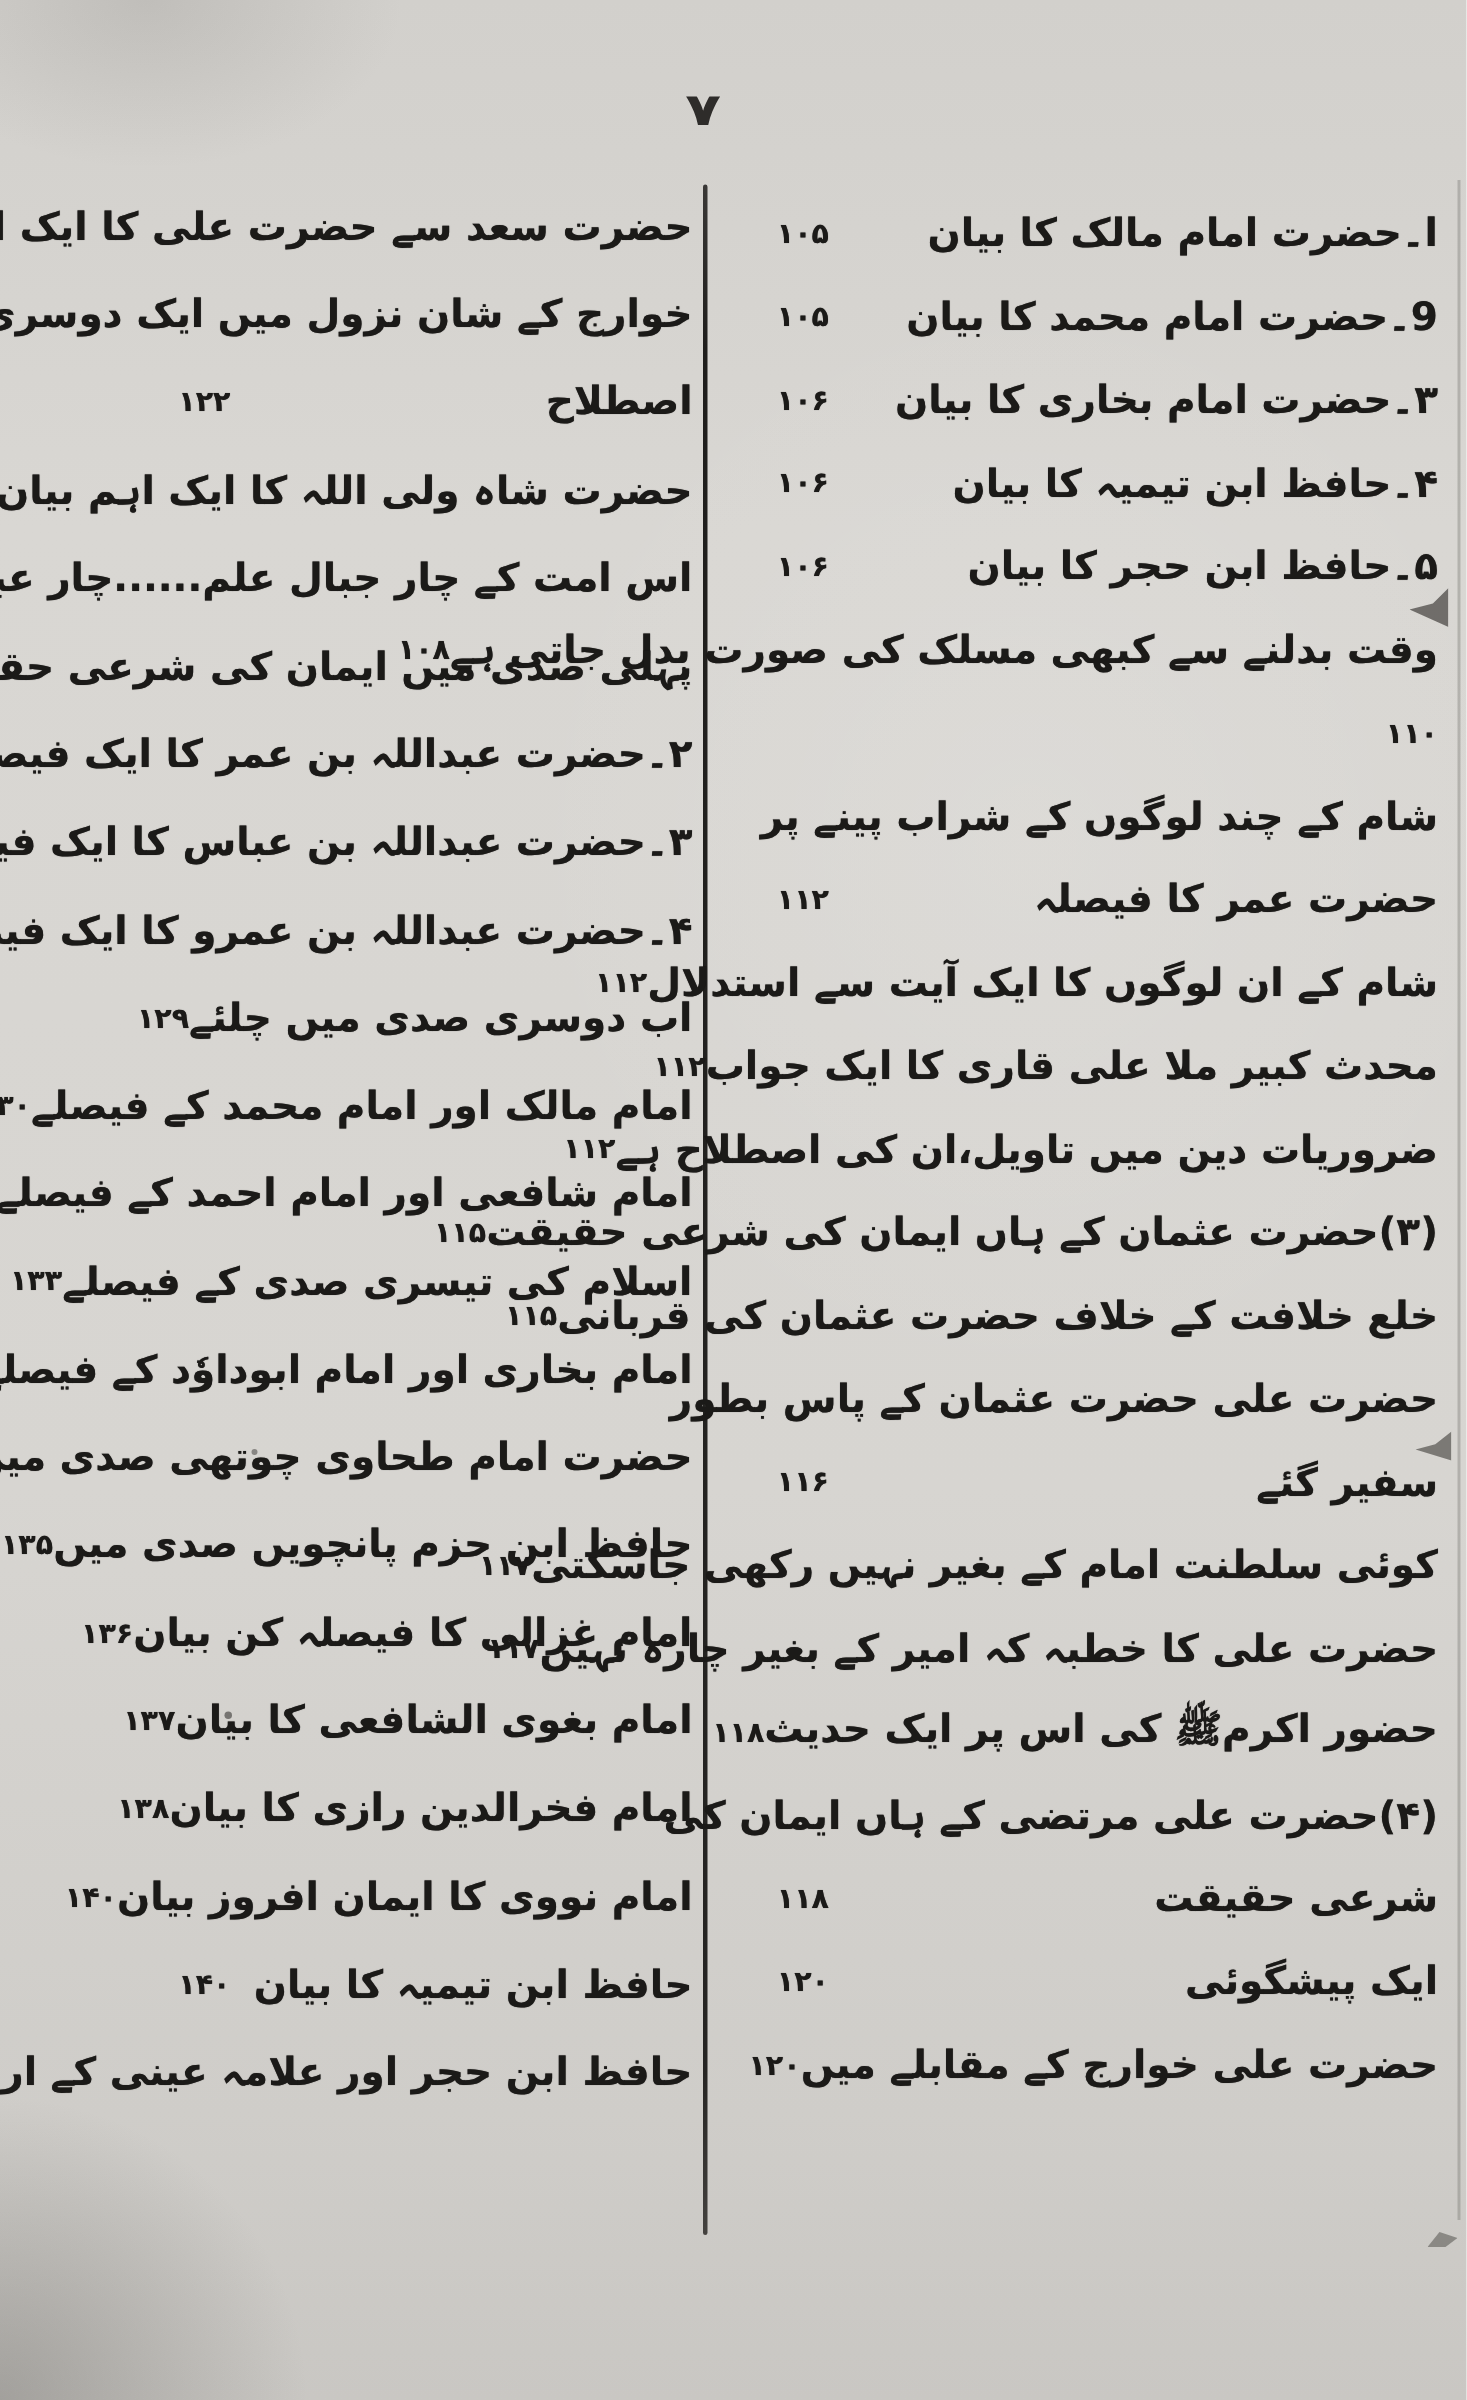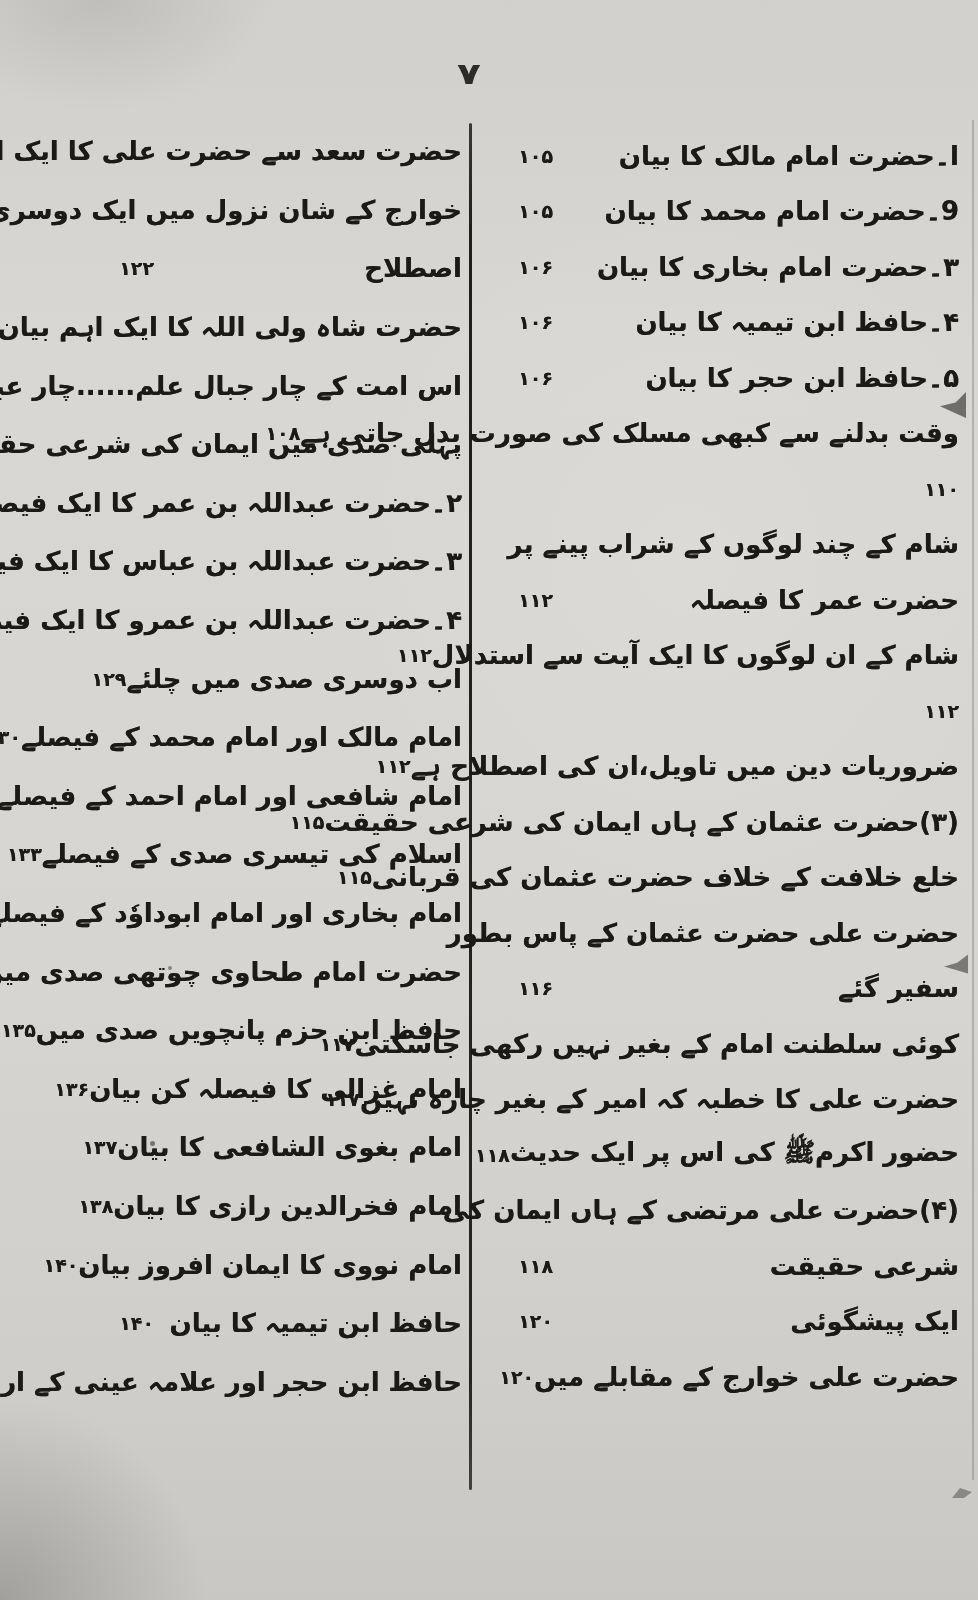--- a/index.html
+++ b/index.html
@@ -123,20 +123,21 @@
         <span class="title">حضرت عمر کا فیصلہ</span>
         <span class="num">۱۱۲</span>
       </div>
 
       <div class="entry">
         <span class="title">شام کے ان لوگوں کا ایک آیت سے استدلال</span>
         <span class="num">۱۱۲</span>
       </div>
 
       <div class="entry">
+        <span class="title">محدث کبیر ملا علی قاری کا ایک جواب</span>
         <span class="num">۱۱۲</span>
       </div>
 
       <div class="entry">
         <span class="title">ضروریات دین میں تاویل،ان کی اصطلاح ہے</span>
         <span class="num">۱۱۲</span>
       </div>
 
       <div class="entry">
         <span class="title">(۳)حضرت عثمان کے ہاں ایمان کی شرعی حقیقت</span>

